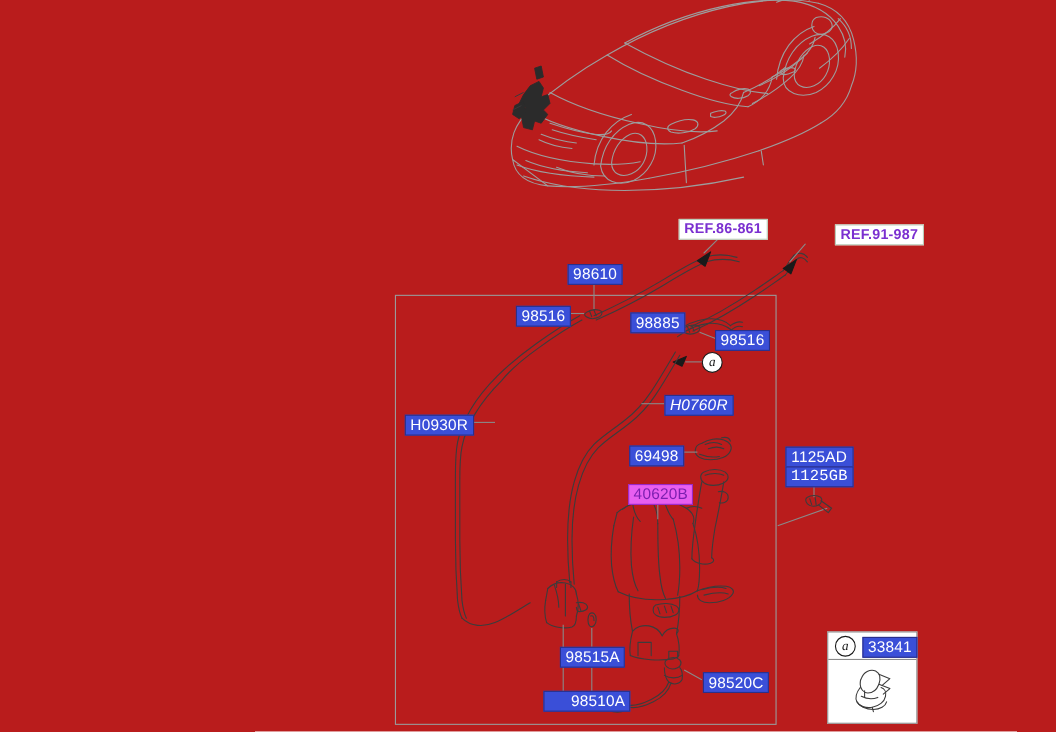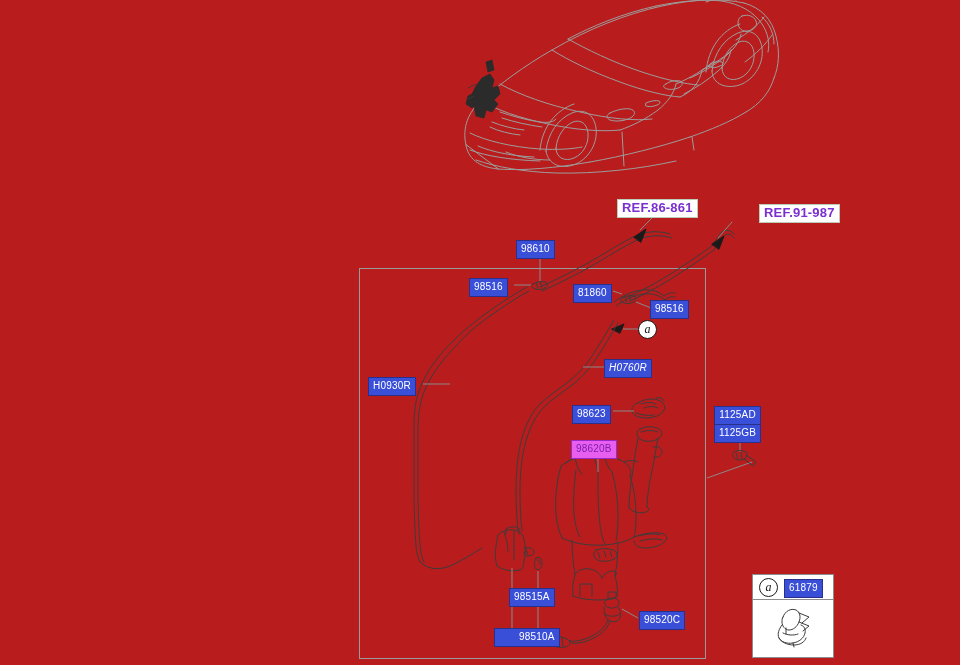--- a/index.html
+++ b/index.html
@@ -25,21 +25,21 @@
     left: 0;
     top: 0;
     width: 960px;
     height: 665px;
     pointer-events: none;
   }
 
   
   .chip {
     position: absolute;
-    font-size: 10px;
+    font-size: 14px;
     line-height: 14px;
     letter-spacing: 0.2px;
     white-space: nowrap;
     padding: 1px 4px 2px 4px;
     box-sizing: border-box;
     font-family: "Liberation Sans", sans-serif;
   }
   .chip-part {
     color: #ffffff;
     background: #3a4fd8;
@@ -401,49 +401,49 @@
   </svg>
 
   <div class="chip chip-ref" style="left:617px; top:199px;">REF.86-861</div>
 
   <div class="chip chip-ref" style="left:727px; top:204px;margin-left:32px;">REF.91-987</div>
 
   <div class="chip chip-part" style="left:516px; top:240px;">98610</div>
 
   <div class="chip chip-part" style="left:469px; top:278px;">98516</div>
 
-  <div class="chip chip-part" style="left:573px; top:284px;">81860</div>
+  <div class="chip chip-part" style="left:573px; top:284px;">98885</div>
 
   <div class="chip chip-part" style="left:650px; top:300px;">98516</div>
 
   <div class="chip chip-part" style="left:368px; top:377px;">H0930R</div>
 
   <div class="chip chip-part" style="left:604px; top:359px;font-style:italic;">H0760R</div>
 
-  <div class="chip chip-part" style="left:572px; top:405px;">98623</div>
-
-  <div class="chip chip-highlight" style="left:571px; top:440px;">98620B</div>
+  <div class="chip chip-part" style="left:572px; top:405px;">69498</div>
+
+  <div class="chip chip-highlight" style="left:571px; top:440px;">40620B</div>
 
   <div class="chip-stack" style="left:714px; top:406px;text-align:center;">
     <div class="chip chip-part">1125AD</div>
-    <div class="chip chip-part" style="margin-top:-1px;">1125GB</div>
+    <div class="chip chip-part" style="margin-top:-1px;font-family:Liberation Mono, monospace;">1125GB</div>
   </div>
 
   <div class="chip chip-part" style="left:509px; top:588px;">98515A</div>
 
   <div class="chip chip-part" style="left:494px; top:628px;padding-left:24px;">98510A</div>
 
   <div class="chip chip-part" style="left:639px; top:611px;">98520C</div>
 
   <div class="marker-circle" style="left:638px; top:320px;">a</div>
 
   <div class="inset" style="left:752px; top:574px; width:82px; height:84px;">
     <div class="inset-head"></div>
     <div class="marker-circle" style="left:6px; top:3px;">a</div>
-    <div class="chip chip-part" style="left:31px; top:4px;">61879</div>
+    <div class="chip chip-part" style="left:31px; top:4px;">33841</div>
     <svg style="position:absolute; left:0; top:26px; width:82px; height:58px;" viewBox="0 0 82 58" xmlns="http://www.w3.org/2000/svg">
       <g fill="none" stroke="#3c3c3c" stroke-width="1" stroke-linecap="round" stroke-linejoin="round">
         <path d="M30 16 C 32 10, 38 7, 43 9 C 47 11, 48 16, 46 21
                  C 44 26, 40 29, 36 29 C 32 29, 29 25, 29 21 C 29 19, 29 17, 30 16 Z"></path>
         <path d="M46 12 L 56 16 L 49 22"></path>
         <path d="M46 21 L 56 25 L 50 30"></path>
         <path d="M29 24 C 26 28, 24 33, 26 37 C 28 41, 34 43, 40 42
                  C 46 41, 51 37, 52 32 C 53 28, 51 25, 48 24"></path>
         <path d="M26 37 C 28 41, 34 44, 41 44 C 47 44, 52 41, 53 37"></path>
         <path d="M40 42 L 41 46"></path>

